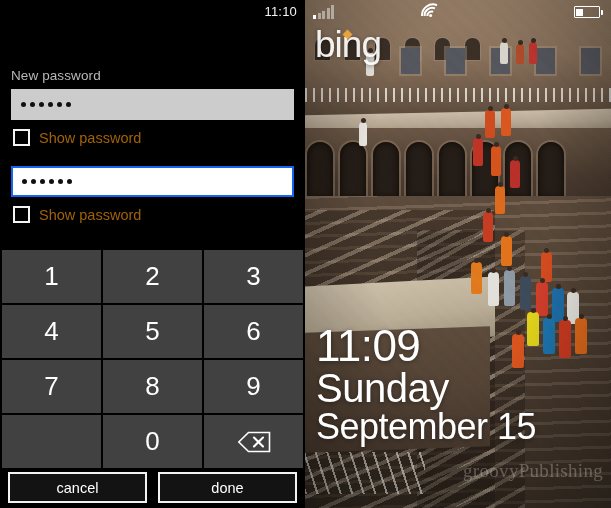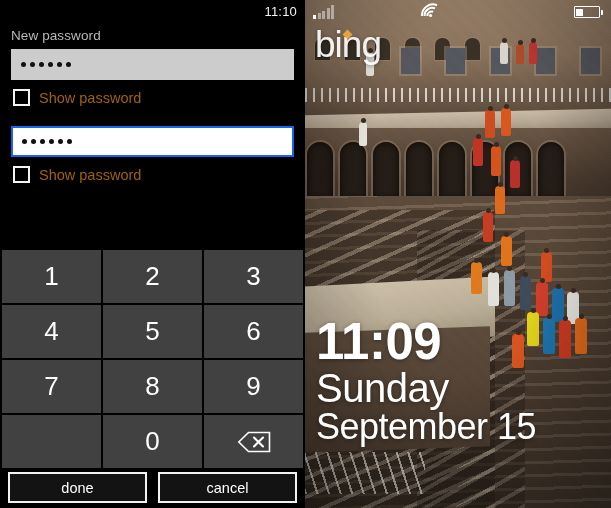--- a/index.html
+++ b/index.html
@@ -23,21 +23,21 @@
     display: flex; align-items: center; justify-content: flex-end;
     padding-right: 8px;
   }
   #left-clock {
     color: #f2f2f2; font-size: 13px; letter-spacing: .2px;
   }
   #form-area { padding: 6px 11px 0 11px; }
 
   .field-label {
     color: #b8b8b8; font-size: 13.5px;
-    margin-bottom: 6px; letter-spacing: .1px;
+    margin-bottom: 6px; letter-spacing: .1px; margin-top: 40px;
   }
   .pw-box {
     height: 31px; width: 100%;
     display: flex; align-items: center;
     padding: 0 9px;
     margin-bottom: 9px;
   }
   .pw-box.inactive { background: #cccccc; border: 1px solid #cccccc; }
   .pw-box.active   { background: #ffffff; border: 2px solid #1565ef; }
   .dots { display: flex; gap: 4px; align-items: center; }
@@ -253,21 +253,21 @@
     transform: rotate(45deg);
     z-index: 7; opacity: .9;
   }
 
   #lock-clock {
     position: absolute; left: 11px; bottom: 62px;
     z-index: 6; color: #ffffff;
     text-shadow: 0 1px 5px rgba(0,0,0,.4);
     line-height: 1.02;
   }
-  #lock-time { font-size: 51px; font-weight: 700; letter-spacing: -.5px; }
+  #lock-time { font-size: 44px; font-weight: 400; letter-spacing: -.5px; }
   #lock-day  { font-size: 40px; font-weight: 300; letter-spacing: -.5px; }
   #lock-date { font-size: 36px; font-weight: 300; letter-spacing: -.5px; white-space: nowrap; }
 
   #watermark {
     position: absolute; right: 8px; bottom: 26px;
     z-index: 6;
     color: rgba(232,226,214,.30);
     font-size: 19px; letter-spacing: .3px;
     font-family: "Liberation Serif", serif;
   }
@@ -333,22 +333,22 @@
       <div class="key">0</div>
       <div class="key">
         <svg class="bksp-glyph" viewBox="0 0 34 22">
           <path d="M11.5 1.5 L32.5 1.5 L32.5 20.5 L11.5 20.5 L1.8 11 Z" fill="none" stroke="#ffffff" stroke-width="1.6"></path>
           <path d="M17 6.5 L26 15.5 M26 6.5 L17 15.5" stroke="#ffffff" stroke-width="2.1" stroke-linecap="round"></path>
         </svg>
       </div>
     </div>
 
     <div id="action-row">
+      <div class="action-btn">cancel</div>
       <div class="action-btn">done</div>
-      <div class="action-btn">cancel</div>
     </div>
   </div>
 
   <div id="right-panel">
 
     <div class="photo-layer" id="sky-wall"></div>
     <div class="photo-layer" id="upper-building"></div>
     <div class="windows-row" id="win-row-a">
       <span class="win"></span>
         <span class="win"></span>
@@ -440,14 +440,15 @@
 
     <div id="bing-logo">bing</div>
     <div id="bing-dot"></div>
 
     <div id="lock-clock">
       <div id="lock-time">11:09</div>
       <div id="lock-day">Sunday</div>
       <div id="lock-date">September 15</div>
     </div>
 
+    <div id="watermark">groovyPublishing</div>
   </div>
 </div>
 
 </body></html>

